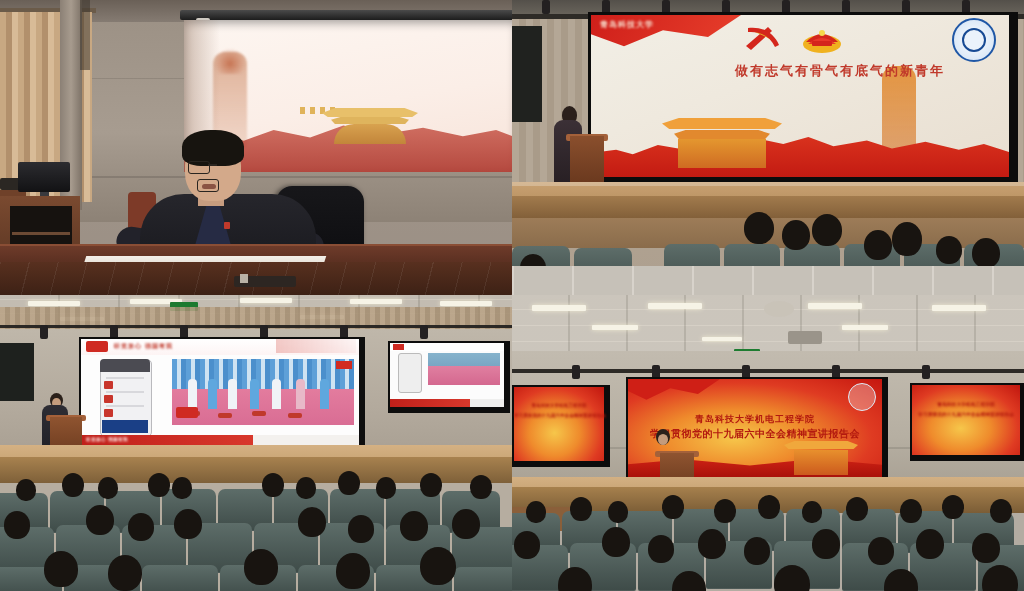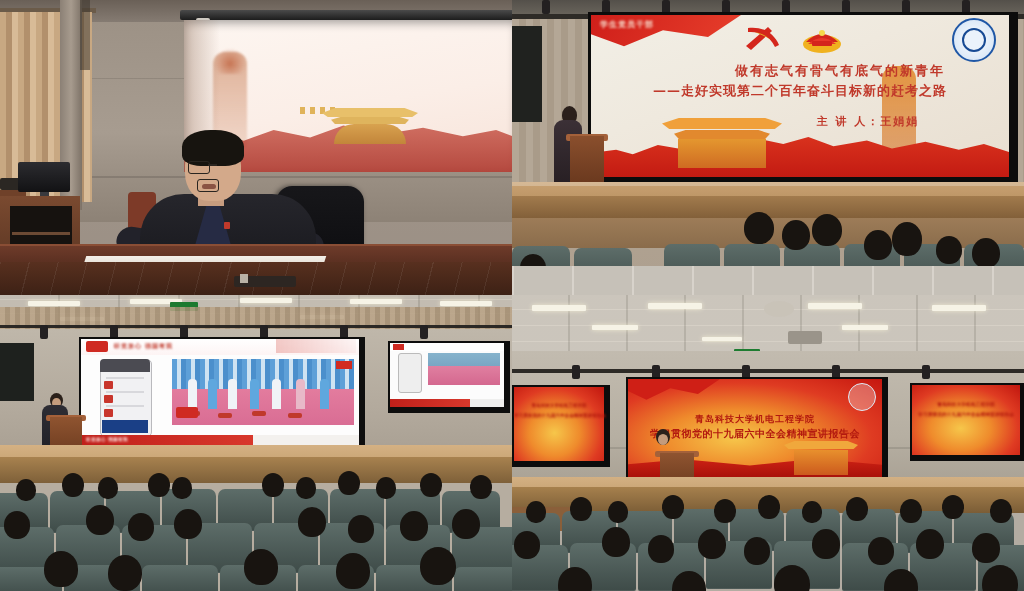--- a/index.html
+++ b/index.html
@@ -359,21 +359,21 @@
       <div class="sl" style="left:210px"></div>
     <div class="sl" style="left:270px"></div>
       <div class="sl" style="left:330px"></div>
     <div class="sl" style="left:390px"></div>
       <div class="sl" style="left:450px"></div>
     <div class="abs blackboard"></div>
 
     <div class="abs led"></div>
     <div class="abs ledface"></div>
     <div class="abs redtop"></div>
-    <div class="abs qlogo cn blur2" style="font-size:8px;color:#f6d8c8;letter-spacing:1px">学生党员干部</div>
+    <div class="abs qlogo cn blur2" style="font-size:8px;color:#f6d8c8;letter-spacing:1px">青岛科技大学</div>
     <div class="abs emb1">
       <svg viewBox="0 0 42 28" width="42" height="28">
         <path d="M4 22 L26 3 L30 7 L9 26 Z" fill="#d4261c"></path>
         <path d="M8 6 C20 4 30 10 34 20 C28 14 18 10 8 6 Z" fill="#e8b423"></path>
         <path d="M6 4 C20 2 32 9 37 21 L33 23 C28 12 18 7 6 8 Z" fill="#d4261c"></path>
       </svg>
     </div>
     <div class="abs emb2">
       <svg viewBox="0 0 40 30" width="40" height="30">
         <ellipse cx="20" cy="20" rx="19" ry="9" fill="#f0b21e"></ellipse>
@@ -386,22 +386,20 @@
     <div class="abs unilogo"></div>
     <div class="abs unilogo-in"></div>
     <div class="abs torch2"></div>
     <div class="abs skyline"></div>
     <div class="abs gate2">
       <div class="abs r1"></div>
         <div class="abs r2"></div>
         <div class="abs b"></div>
     </div>
     <div class="abs cn p2t1 blur1">做有志气有骨气有底气的新青年</div>
-    <div class="abs cn p2t2 blur1">——走好实现第二个百年奋斗目标新的赶考之路</div>
-    <div class="abs cn p2t3 blur1">主 讲 人：王娟娟</div>
 
     <div class="abs sp-head"></div>
     <div class="abs sp-body"></div>
     <div class="abs podium-top"></div>
     <div class="abs podium"></div>
 
     <div class="abs stage"></div>
     <div class="abs stage-hi"></div>
     <div class="abs stage-face"></div>
     <div class="abs floor"></div>

